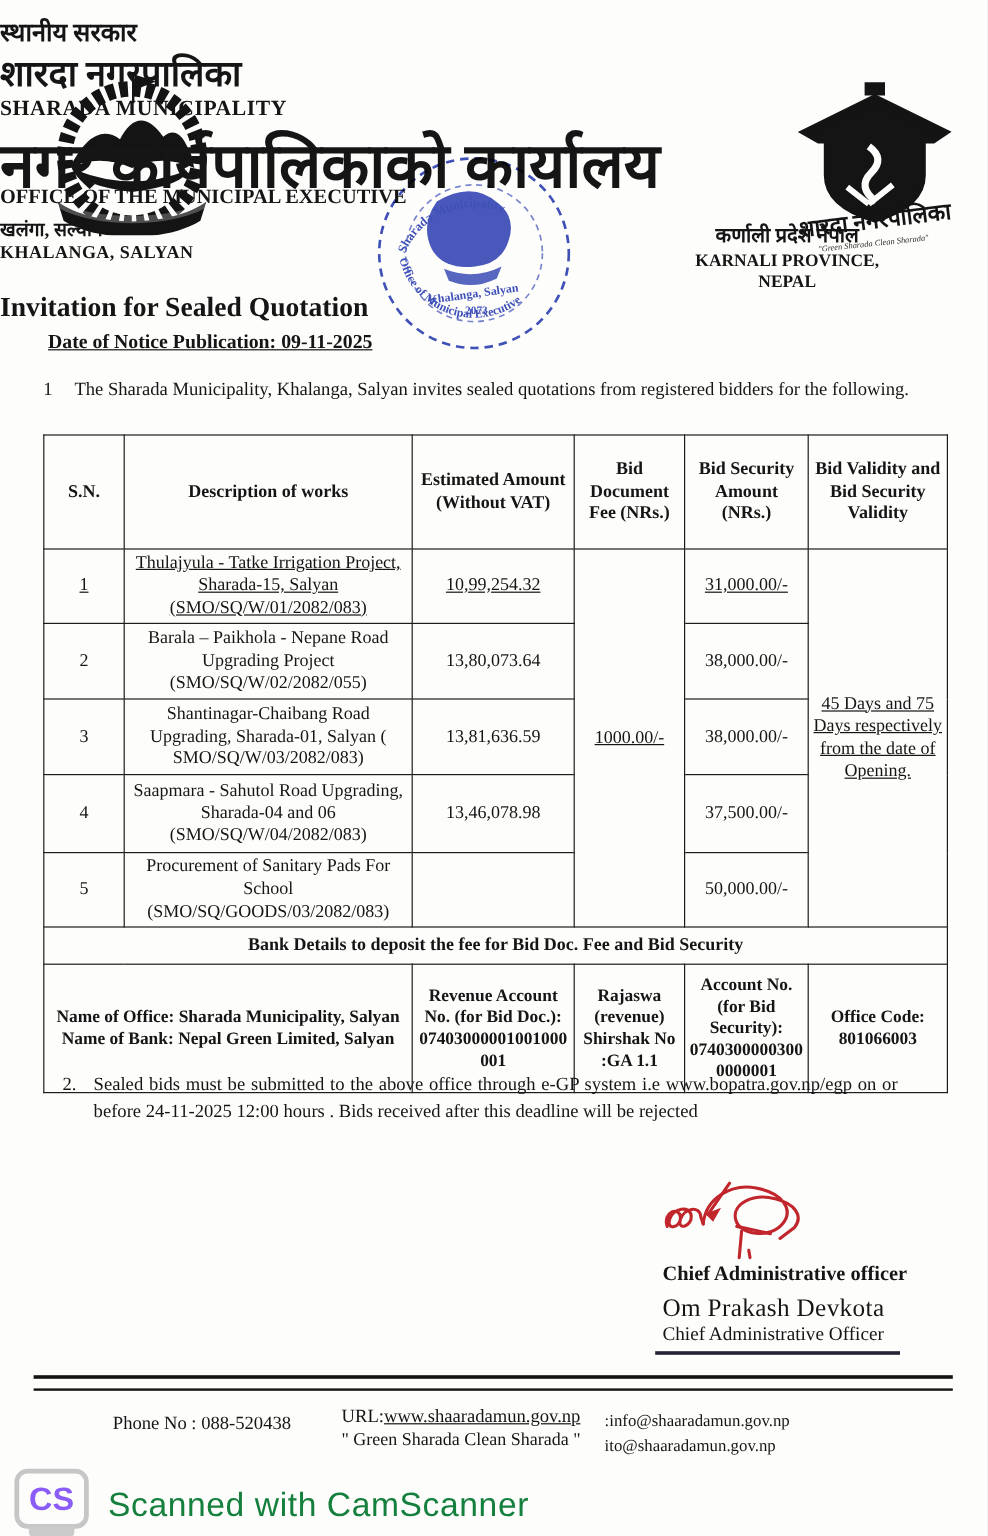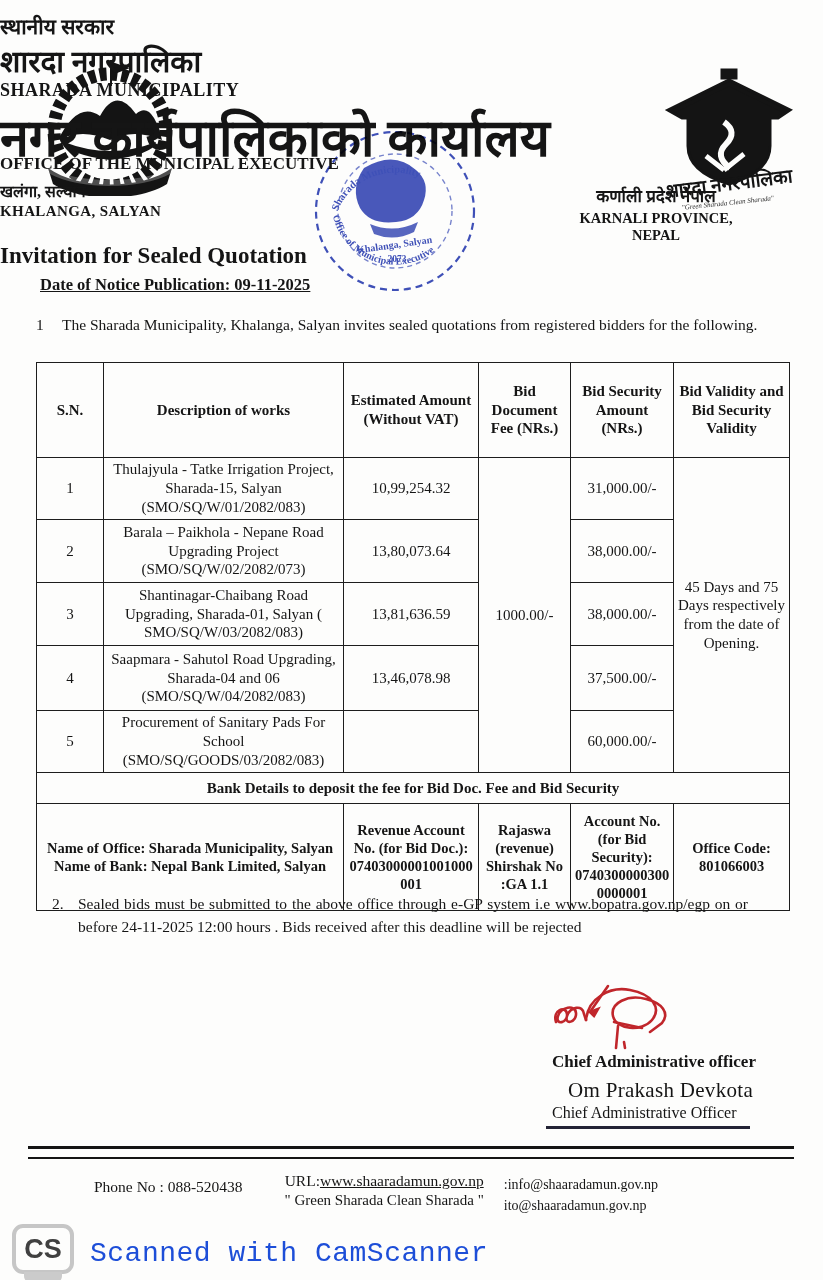--- a/index.html
+++ b/index.html
@@ -36,50 +36,50 @@
     border-collapse:collapse;table-layout:fixed;
   }
   table.quot col.c0{width:67px;}  table.quot col.c1{width:240px;}
   table.quot col.c2{width:135px;} table.quot col.c3{width:92px;}
   table.quot col.c4{width:103px;} table.quot col.c5{width:116px;}
   table.quot th,table.quot td{
     border:1.6px solid #1d1d1d;padding:2px 3px;text-align:center;vertical-align:middle;
     font-size:15px;line-height:1.25;overflow:hidden;
   }
   table.quot th{font-weight:bold;height:90px;}
-  tr.r0 td{height:57px;} tr.r1 td{height:58px;} tr.r2 td{height:58px;}
+  tr.r0 td{height:57px;text-decoration:underline;} tr.r1 td{height:58px;} tr.r2 td{height:58px;}
   tr.r3 td{height:60px;} tr.r4 td{height:57px;}
   td.bank-title{height:26px;font-weight:bold;font-size:15.5px;}
   tr.bank-row td{height:102px;font-weight:bold;font-size:14.5px;}
   tr.bank-row .num{display:block;word-break:break-all;}
   td.desc{font-size:15px;}
   .b{font-weight:bold;}
 
   .sig-wrap{position:absolute;left:540px;top:972px;width:215px;}
   .sig-svg{position:absolute;left:10px;top:0;}
   .sig-title{position:absolute;left:12px;top:80px;width:200px;font-size:17px;font-weight:bold;white-space:nowrap;}
-  .sig-name{position:absolute;left:28px;top:106px;font-size:21px;letter-spacing:.3px;white-space:nowrap;}
+  .sig-name{position:absolute;left:12px;top:106px;font-size:21px;letter-spacing:.3px;white-space:nowrap;}
   .sig-title2{position:absolute;left:12px;top:132px;font-size:16px;white-space:nowrap;}
   .sig-rule{position:absolute;left:6px;top:154px;width:204px;height:3px;background:#232335;}
 
   .footer-rule{position:absolute;left:28px;top:1146px;width:766px;height:8px;
     border-top:3.5px solid #141414;border-bottom:2.5px solid #141414;}
   .footer{position:absolute;left:28px;top:1172px;width:766px;display:flex;font-size:15.5px;}
   .f-phone{margin-left:66px;margin-top:6px;white-space:nowrap;}
   .f-mid{margin-left:42px;text-align:center;}
   .f-url .u{text-decoration:underline;}
   .f-tag{margin-top:2px;font-size:15px;}
   .f-right{margin-left:20px;font-size:14px;line-height:1.5;margin-top:2px;}
 
   .camscanner{position:absolute;left:12px;top:1224px;display:flex;align-items:center;gap:16px;}
   .cs-badge{width:54px;height:42px;border:4.5px solid #c6c6c6;border-radius:11px;
     display:flex;align-items:center;justify-content:center;
-    font-family:"Liberation Sans",sans-serif;font-weight:bold;font-size:27px;color:#404040;text-align:center;}
+    font-family:"Liberation Sans",sans-serif;font-weight:bold;font-size:27px;color:#8b5cf6;text-align:center;}
   .cs-tab{width:38px;height:11px;background:#cbcbcb;border-radius:0 0 7px 7px;margin:-2px auto 0;}
-  .cs-text{font-family:Liberation Mono, monospace;font-size:28px;color:#1d4ed8;letter-spacing:.5px;}
+  .cs-text{font-family:Liberation Sans, sans-serif;font-size:28px;color:#15803d;letter-spacing:.5px;}
 </style>
 </head>
 <body>
 
 <div class="page">
 
   <svg class="emblem-left" width="152" height="140" viewBox="0 0 152 140">
     <g fill="#141414" stroke="none">
       <path d="M76 4 l2 0 0 26 -2 0 z"></path>
       <path d="M78 6 L96 12 L78 19 Z"></path>
@@ -167,49 +167,49 @@
       <tr class="r0">
         <td>1</td>
         <td class="desc">Thulajyula - Tatke Irrigation Project, Sharada-15, Salyan (SMO/SQ/W/01/2082/083)</td>
         <td>10,99,254.32</td>
         <td rowspan="5">1000.00/-</td>
         <td>31,000.00/-</td>
         <td rowspan="5">45 Days and 75 Days respectively from the date of Opening.</td>
       </tr>
       <tr class="r1">
         <td>2</td>
-        <td class="desc">Barala – Paikhola - Nepane Road Upgrading Project (SMO/SQ/W/02/2082/073)</td>
+        <td class="desc">Barala – Paikhola - Nepane Road Upgrading Project (SMO/SQ/W/02/2082/055)</td>
         <td>13,80,073.64</td>
         <td>38,000.00/-</td>
       </tr>
       <tr class="r2">
         <td>3</td>
         <td class="desc">Shantinagar-Chaibang Road Upgrading, Sharada-01, Salyan ( SMO/SQ/W/03/2082/083)</td>
         <td>13,81,636.59</td>
         <td>38,000.00/-</td>
       </tr>
       <tr class="r3">
         <td>4</td>
         <td class="desc">Saapmara - Sahutol Road Upgrading, Sharada-04 and 06 (SMO/SQ/W/04/2082/083)</td>
         <td>13,46,078.98</td>
         <td>37,500.00/-</td>
       </tr>
       <tr class="r4">
         <td>5</td>
         <td class="desc">Procurement of Sanitary Pads For School (SMO/SQ/GOODS/03/2082/083)</td>
         <td></td>
-        <td>60,000.00/-</td>
+        <td>50,000.00/-</td>
       </tr>
       <tr>
         <td colspan="6" class="bank-title">Bank Details to deposit the fee for Bid Doc. Fee and Bid Security</td>
       </tr>
       <tr class="bank-row">
         <td colspan="2">
           <div><span class="b">Name of Office:</span> <span>Sharada Municipality, Salyan</span></div>
-          <div><span class="b">Name of Bank:</span> <span>Nepal Bank Limited, Salyan</span></div>
+          <div><span class="b">Name of Bank:</span> <span>Nepal Green Limited, Salyan</span></div>
         </td>
         <td>
           <span>Revenue Account No. (for Bid Doc.):</span>
           <span class="num">07403000001001000001</span>
         </td>
         <td>Rajaswa (revenue) Shirshak No :GA 1.1</td>
         <td>
           <span>Account No. (for Bid Security):</span>
           <span class="num">07403000003000000001</span>
         </td>

